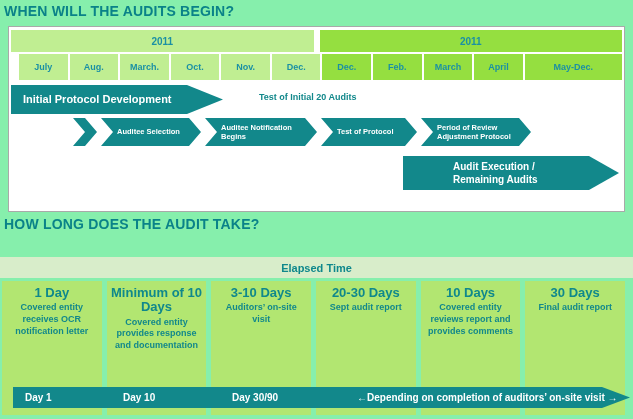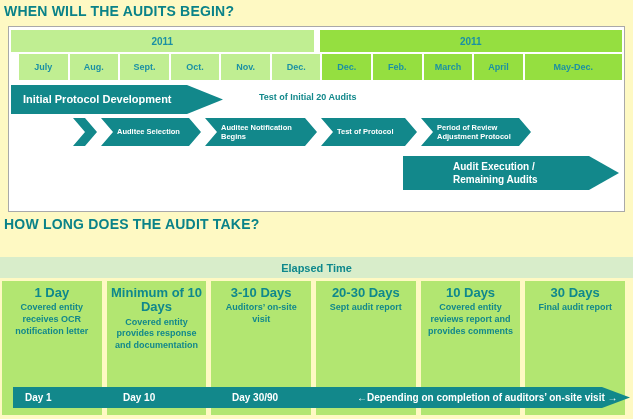--- a/index.html
+++ b/index.html
@@ -1,17 +1,17 @@
 <!DOCTYPE html>
 <html><head>
 <meta charset="utf-8">
 <style>
   html,body{margin:0;padding:0;background:#fff;}
   .canvas{
-    position:relative;width:633px;height:419px;background:#fef9c3;
+    position:relative;width:633px;height:419px;background:#86efac;
     font-family:"Liberation Sans",sans-serif;overflow:hidden;
   }
   .sec-title{
     position:absolute;left:4px;margin:0;font-size:14px;font-weight:bold;
     color:#0a8288;letter-spacing:.2px;
   }
   #title-when{top:3px;}
   #title-howlong{top:216px;}
 
   
@@ -106,21 +106,21 @@
 
   <div class="timeline-box">
     <div class="cal">
       <div class="year-row">
         <div class="year-cell g-light">2011</div>
         <div class="year-cell g-bright">2011</div>
       </div>
       <div class="month-row">
         <div class="month-cell g-light">July</div>
         <div class="month-cell g-light">Aug.</div>
-        <div class="month-cell g-light">Sept.</div>
+        <div class="month-cell g-light">March.</div>
         <div class="month-cell g-light">Oct.</div>
         <div class="month-cell g-light">Nov.</div>
         <div class="month-cell g-light">Dec.</div>
         <div class="month-cell g-bright">Dec.</div>
         <div class="month-cell g-bright">Feb.</div>
         <div class="month-cell g-bright">March</div>
         <div class="month-cell g-bright">April</div>
         <div class="month-cell g-bright month-wide">May-Dec.</div>
       </div>
     </div>

